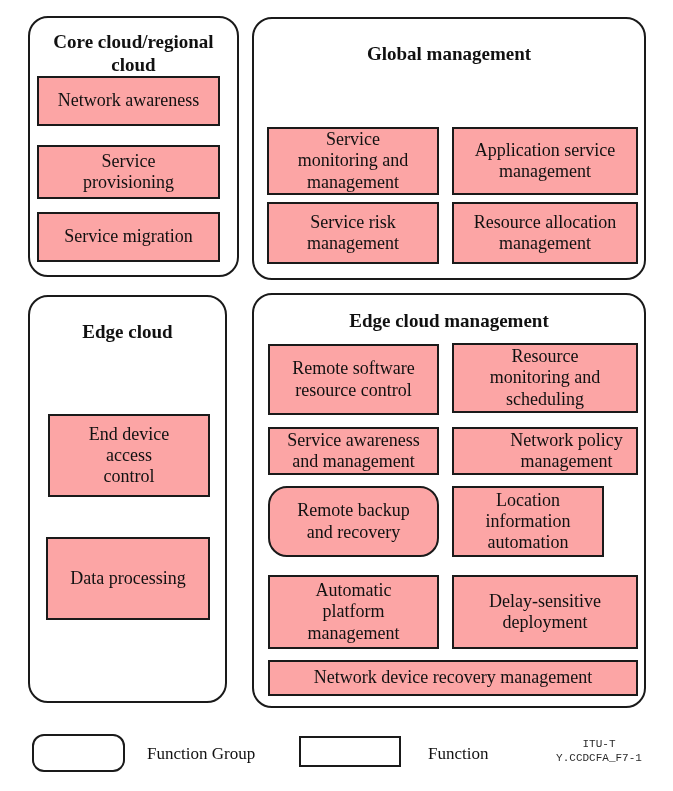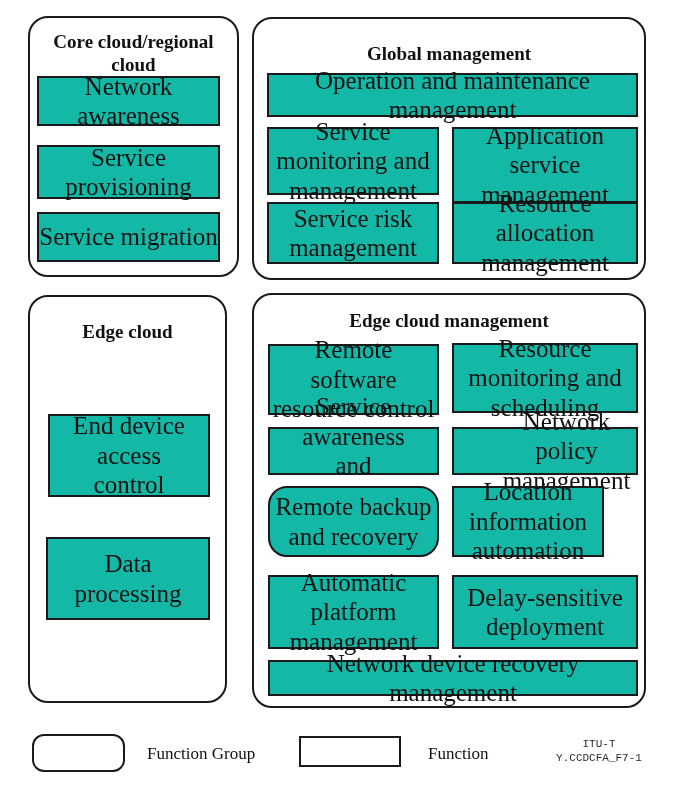--- a/index.html
+++ b/index.html
@@ -24,26 +24,26 @@
     left: 0; right: 0;
     text-align: center;
     font-weight: bold;
     font-size: 19px;
     line-height: 1.2;
     white-space: pre-line;
   }
   .fn-box {
     position: absolute;
     border: 2px solid #1a1a1a;
-    background: #14b8a6;
+    background: #fca5a5;
     display: flex;
     align-items: center;
     justify-content: center;
     text-align: center;
-    font-size: 25px;
+    font-size: 18px;
     line-height: 1.18;
     white-space: pre-line;
   }
 
   .legend-symbol {
     position: absolute;
     border: 2px solid #1a1a1a;
     background: #ffffff;
   }
   .legend-symbol.rounded { border-radius: 12px; }
@@ -69,25 +69,24 @@
   <div class="group-title" style="top:13px;">Core cloud/regional
 cloud</div>
   <div class="fn-box" style="left:7px; top:58px; width:183px; height:50px;">Network awareness</div>
   <div class="fn-box" style="left:7px; top:127px; width:183px; height:54px;">Service
 provisioning</div>
   <div class="fn-box" style="left:7px; top:194px; width:183px; height:50px;">Service migration</div>
 </div>
 
 <div class="group" style="left:252px; top:17px; width:394px; height:263px;">
   <div class="group-title" style="top:24px;">Global management</div>
-  <div class="fn-box" style="left:13px; top:54px; width:371px; height:44px;">Operation and maintenance management</div>
   <div class="fn-box" style="left:13px; top:108px; width:172px; height:68px;">Service
 monitoring and
 management</div>
-  <div class="fn-box" style="left:198px; top:108px; width:186px; height:76px;">Application service
+  <div class="fn-box" style="left:198px; top:108px; width:186px; height:68px;">Application service
 management</div>
   <div class="fn-box" style="left:13px; top:183px; width:172px; height:62px;">Service risk
 management</div>
   <div class="fn-box" style="left:198px; top:183px; width:186px; height:62px;">Resource allocation
 management</div>
 </div>
 
 <div class="group" style="left:28px; top:295px; width:199px; height:408px;">
   <div class="group-title" style="top:24px;">Edge cloud</div>
   <div class="fn-box" style="left:18px; top:117px; width:162px; height:83px;">End device

